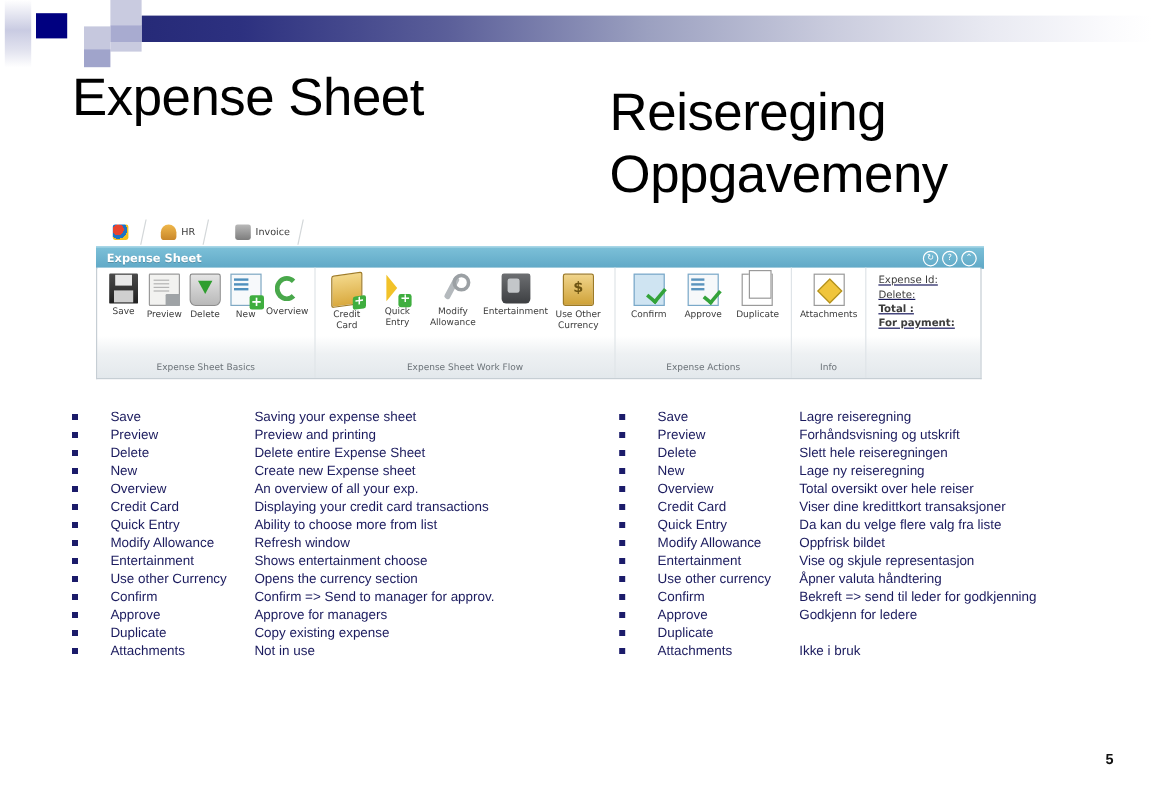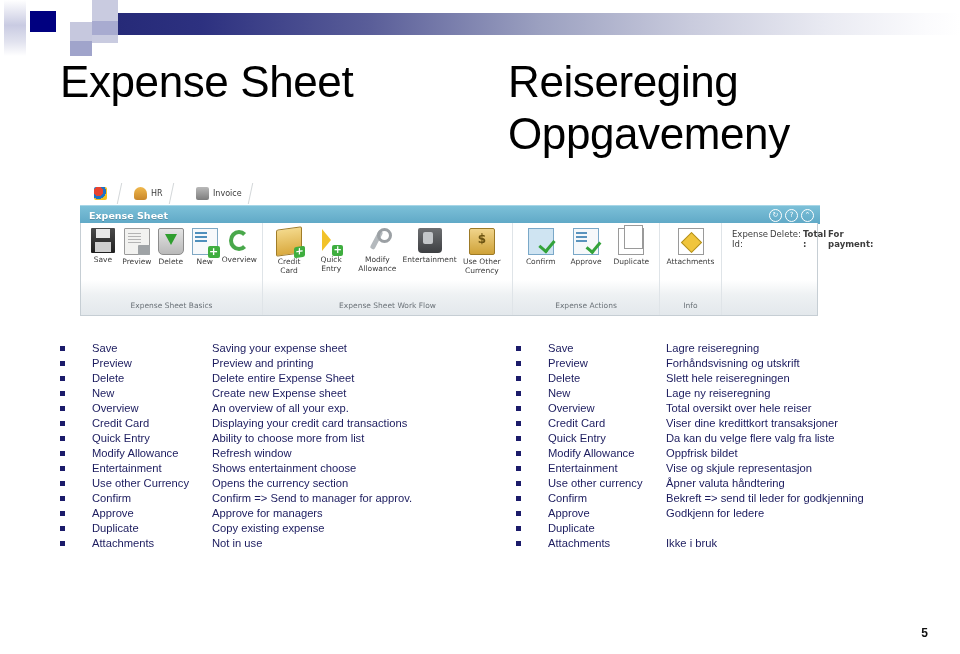--- a/index.html
+++ b/index.html
@@ -63,21 +63,21 @@
   
   #title-left, #title-right {
     position: absolute;
     font-size: 44px;
     line-height: 52px;
     color: #000000;
     font-weight: normal;
     letter-spacing: -0.4px;
   }
   #title-left { left: 60px; top: 56px; width: 450px; }
-  #title-right { left: 508px; top: 56px; width: 450px; }
+  #title-right { left: 508px; top: 68px; width: 450px; }
   .title-line { display: block; white-space: nowrap; }
 
   
   #ribbon-screenshot {
     position: absolute;
     left: 80px; top: 182px;
     width: 740px; height: 140px;
     font-family: "DejaVu Sans", sans-serif;
   }
   .ribbon-tabstrip {
@@ -167,21 +167,21 @@
   }
   .rb-grouplabel {
     position: absolute;
     left: 0; right: 0; bottom: 5px;
     text-align: center;
     font-size: 7.5px;
     color: #6b7278;
   }
   .rb-info {
     padding: 6px 0 0 10px;
-    display: flex; flex-direction: row; gap: 2px;
+    display: flex; flex-direction: column; gap: 2px; text-decoration: underline;
   }
   .rb-info-line { font-size: 8.5px; color: #3c3c3c; }
   .rb-info-line.bold { font-weight: bold; }
 
   
   .ic-save { background: linear-gradient(#4b4b4b,#1f1f1f); border-radius: 1px; }
   .ic-save::before { content:""; position:absolute; left:5px; top:1px; width:14px; height:9px; background:#e8e8e8; }
   .ic-save::after { content:""; position:absolute; left:4px; bottom:1px; width:16px; height:10px; background:#cfcfcf; }
   .ic-doc { background:#f2f2f0; border:1px solid #9a9a9a; border-radius:1px; }
   .ic-doc::before { content:""; position:absolute; left:3px; top:4px; width:13px; height:1px; box-shadow:0 3px 0 #b4b4b4, 0 6px 0 #b4b4b4, 0 9px 0 #b4b4b4; background:#b4b4b4; }

